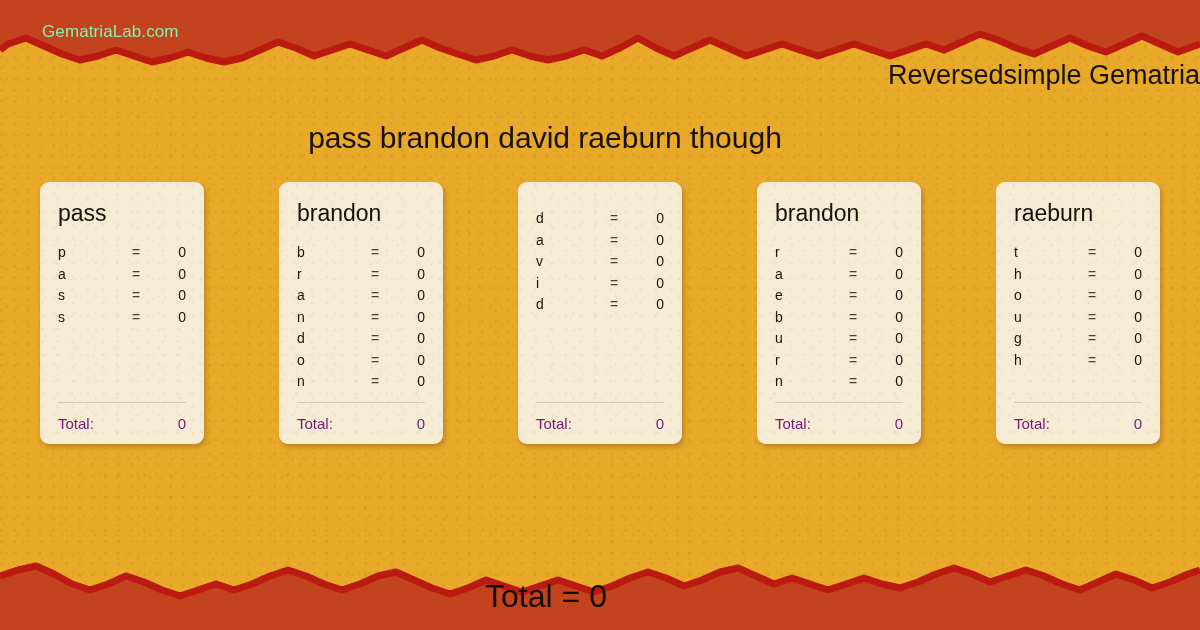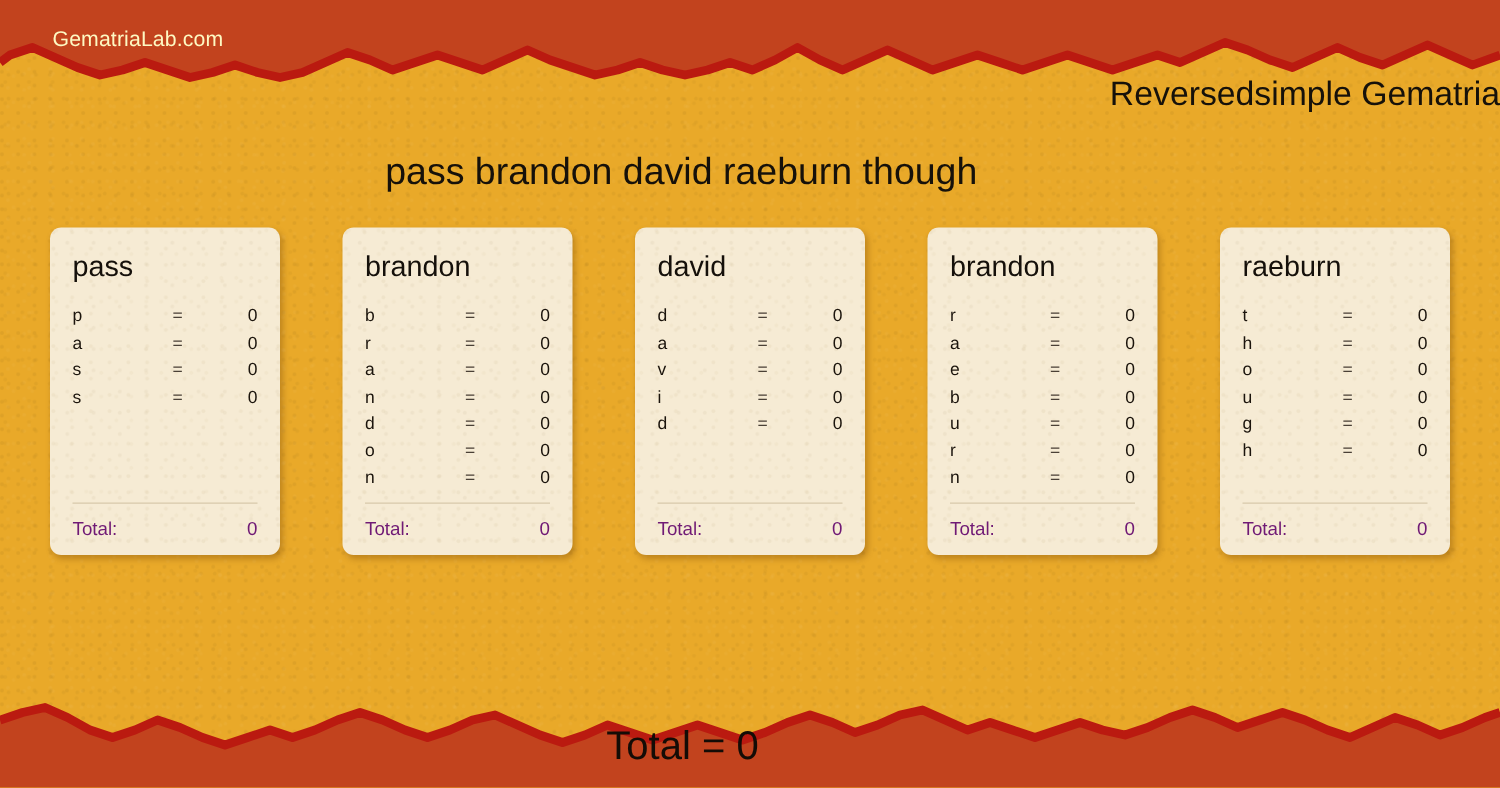--- a/index.html
+++ b/index.html
@@ -52,21 +52,21 @@
     width: 1200px;
     display: block;
   }
 
   
   .logo {
     position: absolute;
     left: 42px;
     top: 22px;
     font-size: 17px;
-    color: #fef9c3;
+    color: #86efac;
     letter-spacing: .1px;
     white-space: nowrap;
   }
 
   .title {
     position: absolute;
     left: 0;
     top: 60px;
     width: 1200px;
     text-align: right;
@@ -104,21 +104,21 @@
     top: 182px;
     width: 1120px;
     height: 262px;
     display: flex;
     flex-direction: row;
     justify-content: space-between;
     align-items: stretch;
   }
 
   .card {
-    width: 184px;
+    width: 164px;
     background: #f6ebd4;
     border-radius: 9px;
     box-shadow: 2px 3px 5px rgba(90, 45, 0, .30);
     position: relative;
     box-sizing: border-box;
     padding: 16px 16px 12px 16px;
     display: flex;
     flex-direction: column;
     overflow: hidden;
   }
@@ -304,21 +304,20 @@
           </div>
         </div>
         <div class="divider"></div>
         <div class="total-row">
           <span class="tl">Total:</span>
           <span class="tv">0</span>
         </div>
       </div>
       <div class="card">
         <div class="card-tex"></div>
-        <div class="card-title">david</div>
         <div class="rows">
           <div class="row">
             <span class="rl">d</span>
             <span class="re">=</span>
             <span class="rv">0</span>
           </div>
           <div class="row">
             <span class="rl">a</span>
             <span class="re">=</span>
             <span class="rv">0</span>

